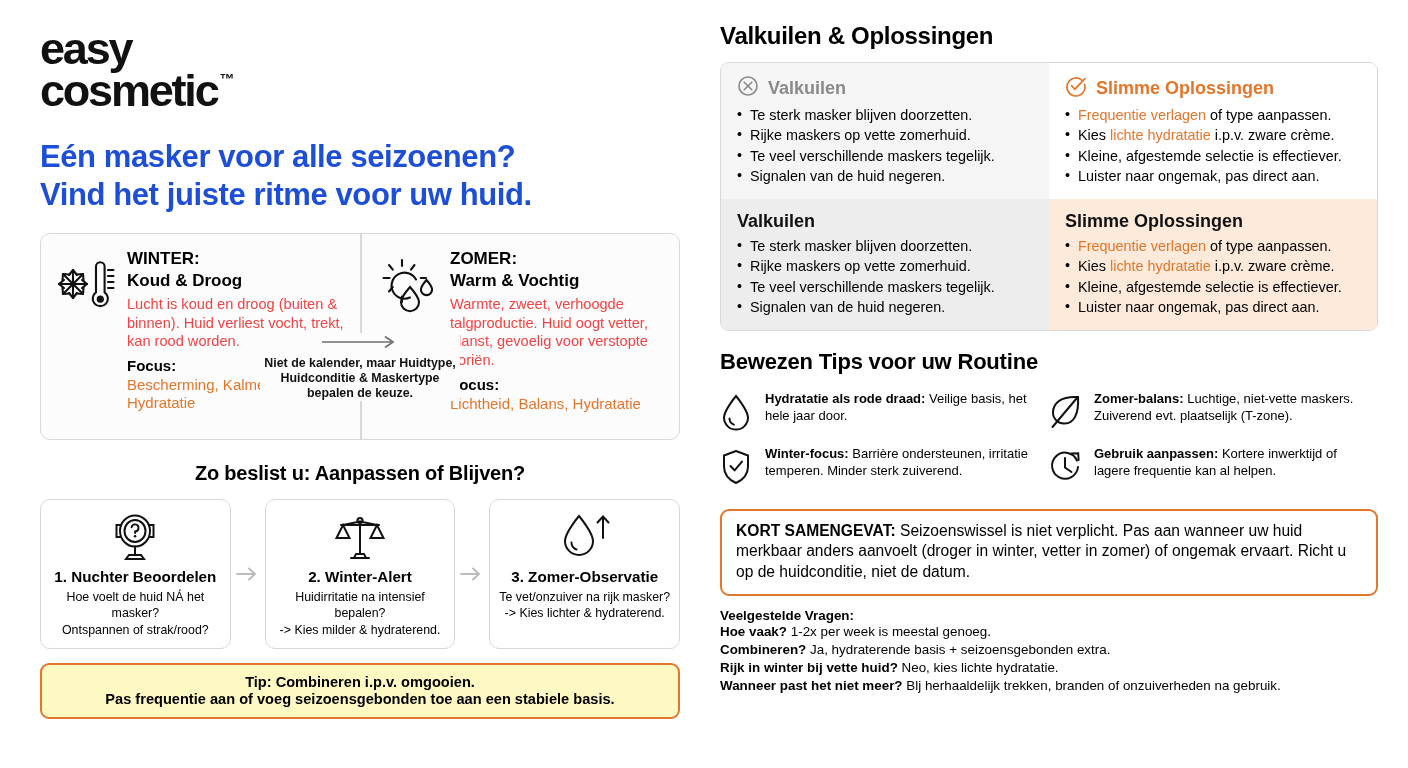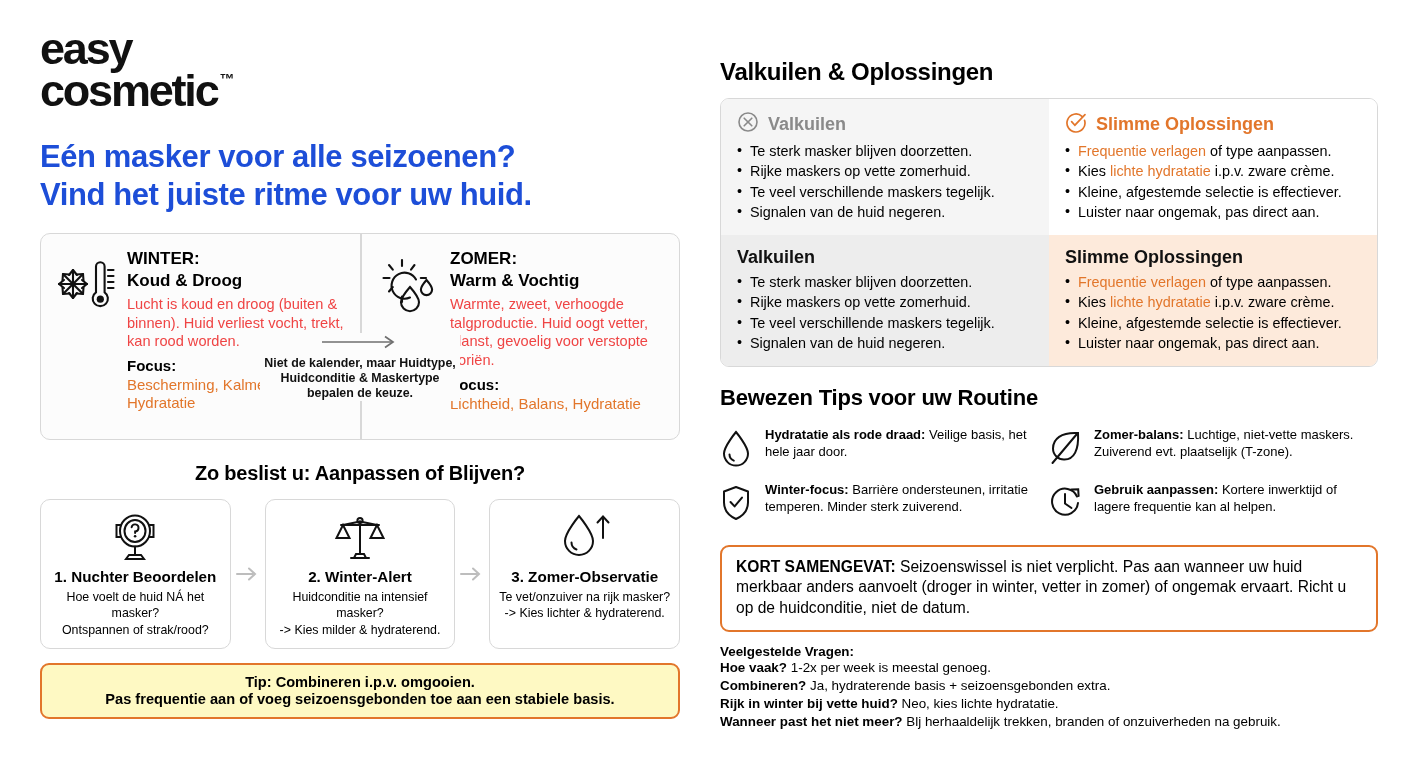--- a/index.html
+++ b/index.html
@@ -7,21 +7,21 @@
     width: 1408px; height: 768px;
     background: #ffffff;
     font-family: "Liberation Sans", sans-serif;
     color: #000;
     overflow: hidden;
   }
   .page { position: relative; width: 1408px; height: 768px; display: flex; }
 
   
   .col-left { width: 710px; padding: 20px 30px 0 40px; position: relative; }
-  .col-right { width: 698px; padding: 22px 30px 0 10px; position: relative; margin-top: 36px; }
+  .col-right { width: 698px; padding: 22px 30px 0 10px; position: relative; }
 
   .logo { font-weight: 800; font-size: 45px; line-height: 0.93; letter-spacing: -2.2px; color: #111; position: relative; margin-top: 8px; }
   .logo .l2 { display: block; }
   .logo .tm { font-size: 15px; font-weight: 700; vertical-align: 22px; letter-spacing: 0; margin-left: 2px; }
 
   .headline { margin-top: 26px; font-size: 31px; font-weight: 700; color: #1d4ed8; line-height: 1.22; letter-spacing: -0.4px; }
 
   
   .seasons {
     margin-top: 20px;
@@ -247,21 +247,21 @@
             <line x1="10" y1="14" x2="27" y2="10.5"></line>
             <line x1="44" y1="14" x2="27" y2="10.5"></line>
             <path d="M10 14l-6.5 13h13z"></path>
             <path d="M44 14l-6.5 13h13z"></path>
             <line x1="18" y1="47" x2="36" y2="47"></line>
             <path d="M21 47l2-4h8l2 4"></path>
           </svg>
         </div>
         <div class="step-t">2. Winter-Alert</div>
         <div class="step-d">
-          <div>Huidconditie na intensief masker?</div>
+          <div>Huidirritatie na intensief bepalen?</div>
           <div>-&gt; Kies milder &amp; hydraterend.</div>
         </div>
       </div>
 
       <div class="step-arrow">
         <svg width="26" height="16" viewBox="0 0 26 16" fill="none" stroke="#bdbdbd" stroke-width="2" stroke-linecap="round">
           <line x1="2" y1="8" x2="18" y2="8"></line>
           <polyline points="14,2.5 20,8 14,13.5"></polyline>
         </svg>
       </div>

